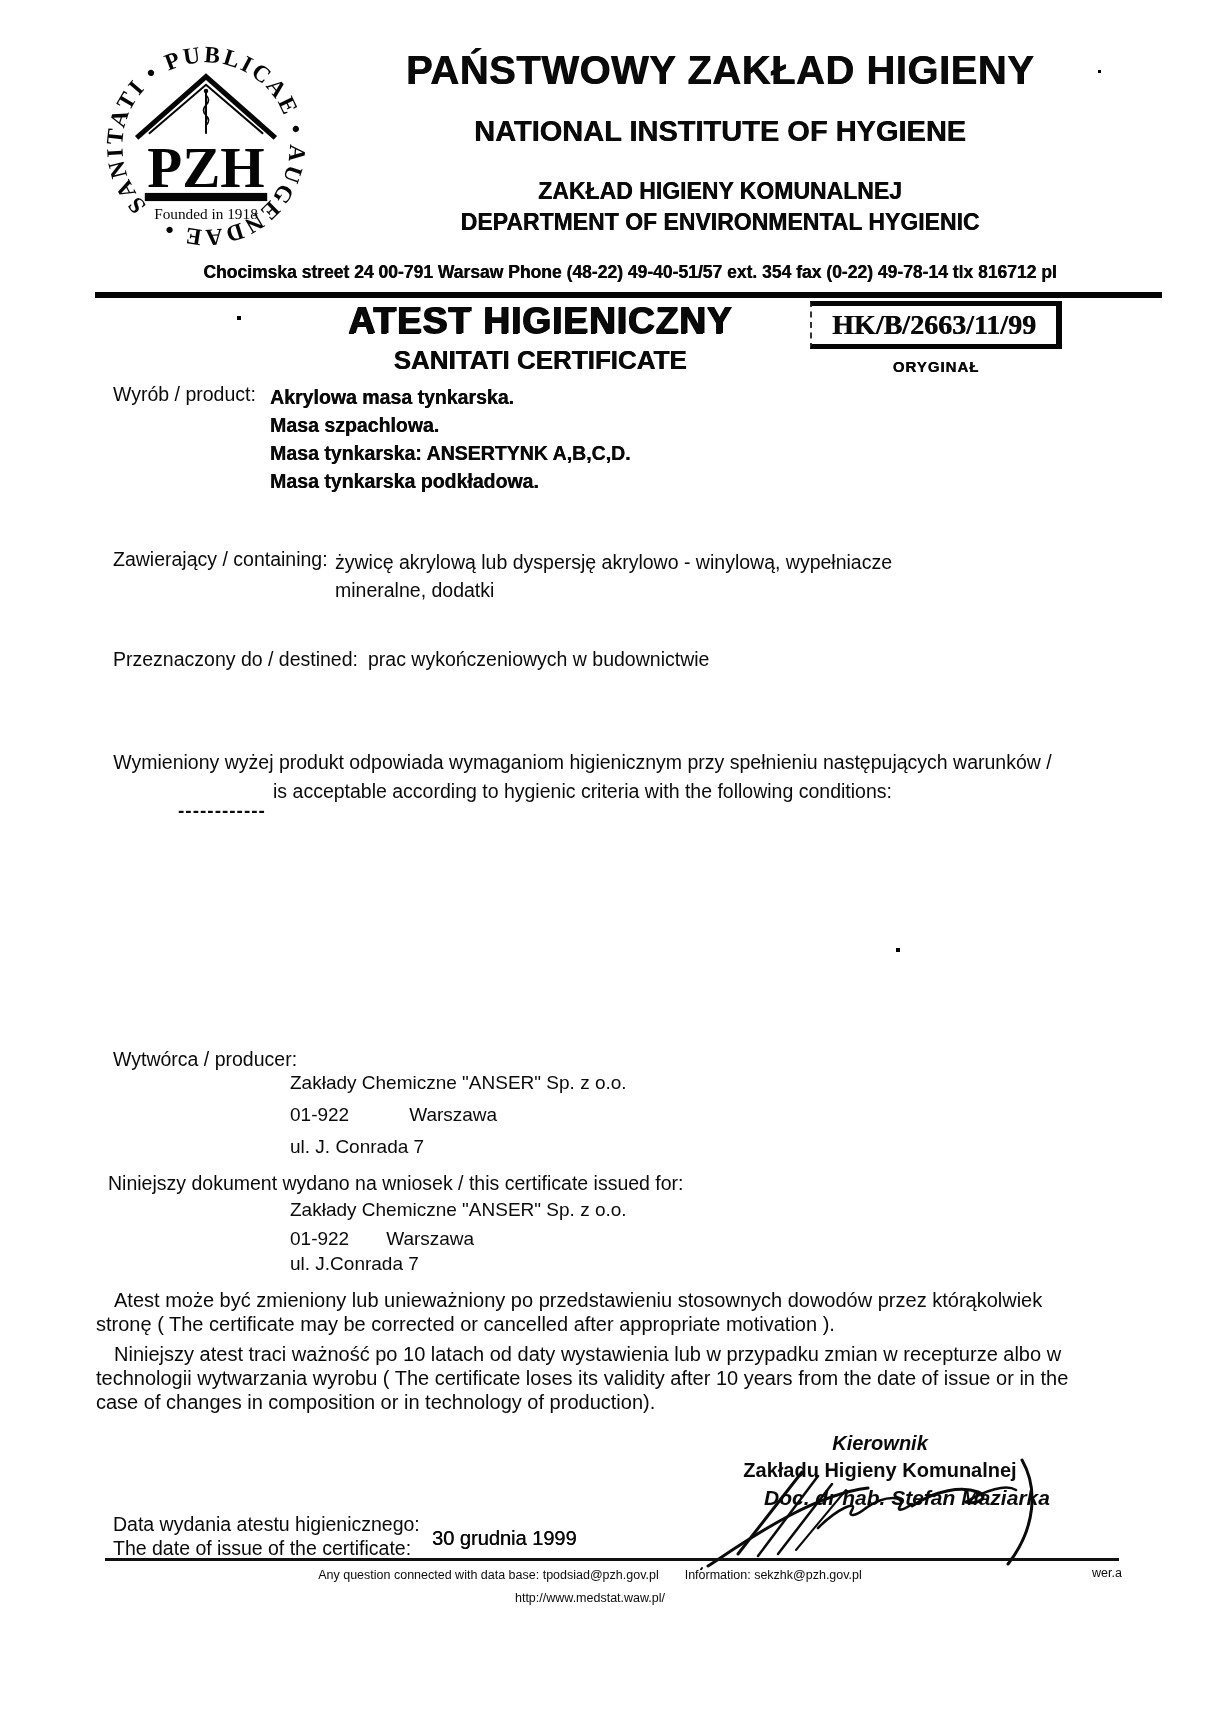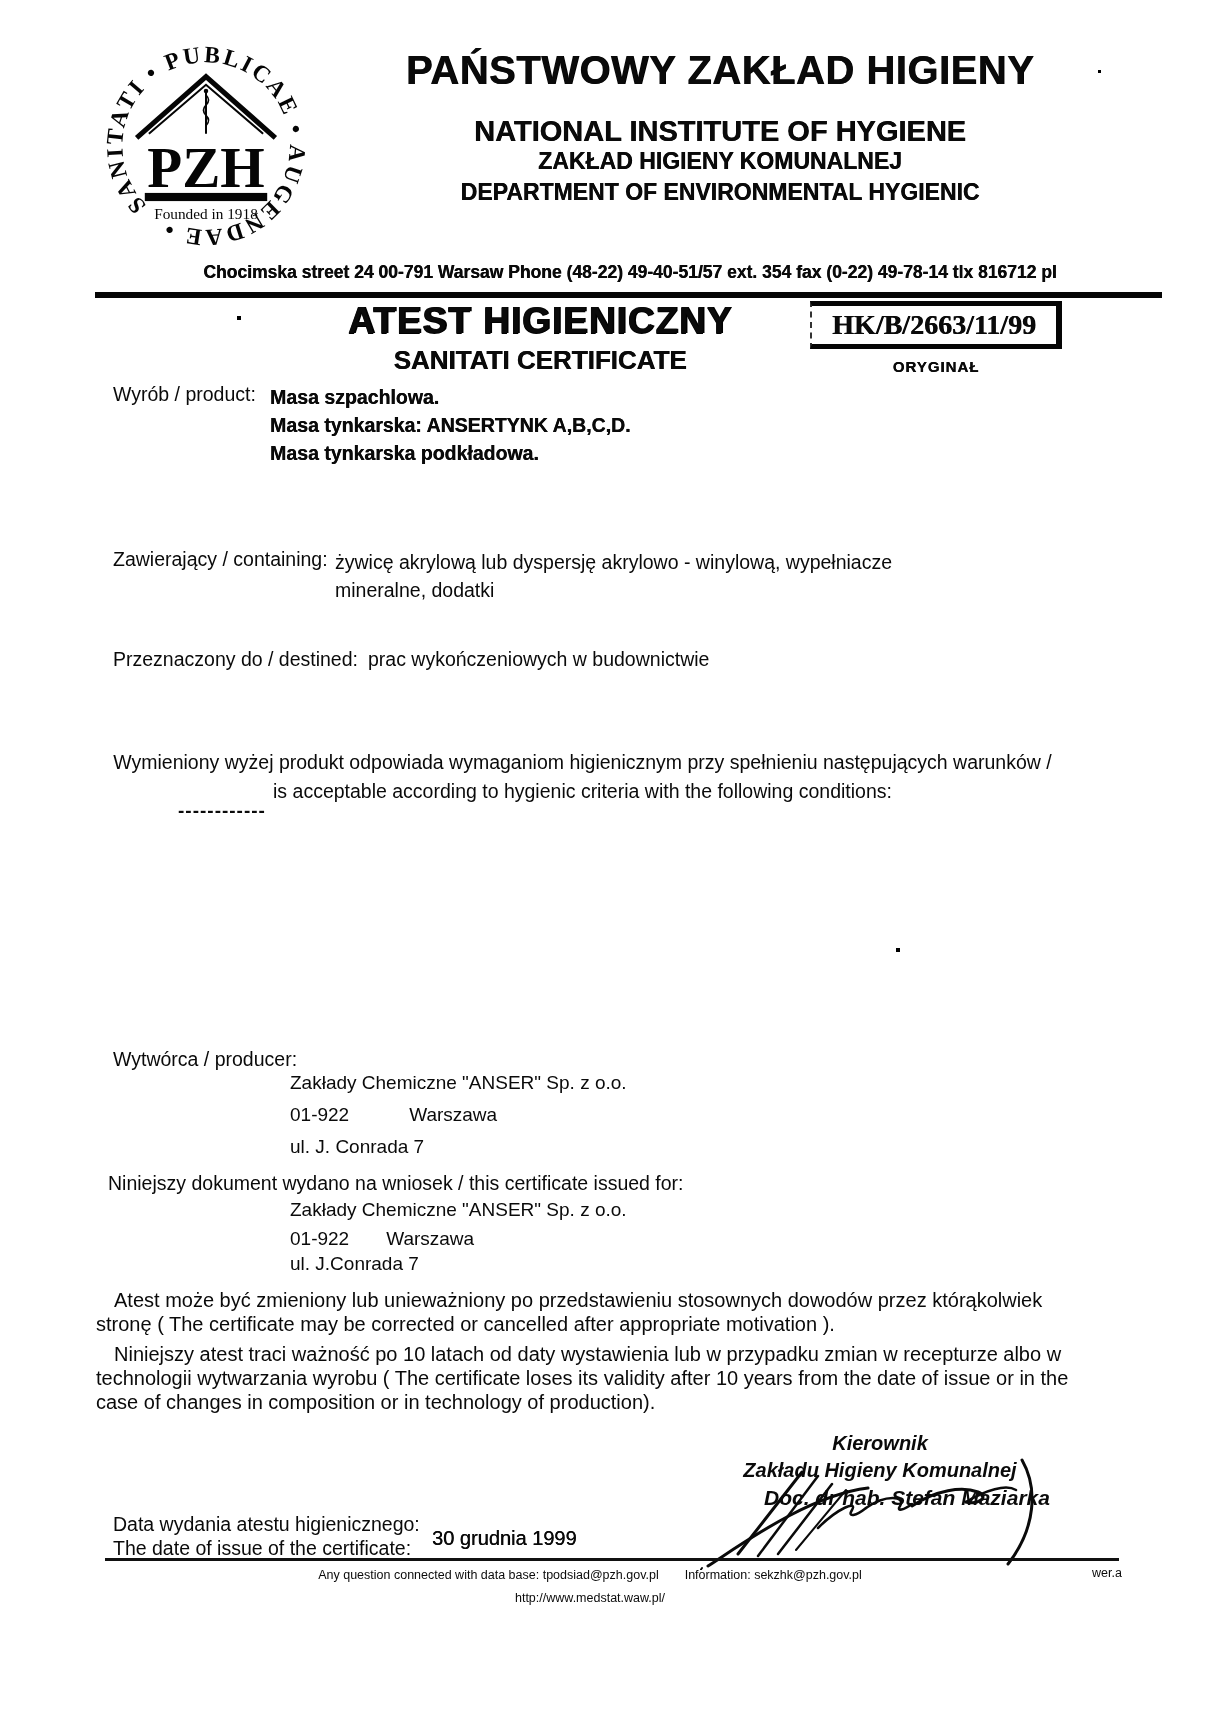--- a/index.html
+++ b/index.html
@@ -16,21 +16,21 @@
   .abs { position: absolute; }
 
   
   .logo-wrap { left: 100px; top: 44px; width: 212px; height: 204px; }
   .org-block { left: 320px; top: 48px; width: 800px; text-align: center; }
   .org-pl { font-size: 40px; font-weight: bold; letter-spacing: 0.5px;
             text-shadow: 0.7px 0 0 #000; white-space: nowrap; }
   .org-en { font-size: 29px; font-weight: bold; margin-top: 22px;
             text-shadow: 0.5px 0 0 #000; white-space: nowrap; }
   .dept-pl, .dept-en { font-size: 23px; font-weight: bold; text-shadow: 0.4px 0 0 #000; }
-  .dept-pl { }
+  .dept-pl { margin-top: 30px; }
   .dept-en { margin-top: 4px; }
   .addr-line { left: 95px; top: 262px; width: 1070px; text-align: center;
                font-size: 17.5px; font-weight: bold; white-space: nowrap;
                text-shadow: 0.4px 0 0 #000; }
   .rule-thick { left: 95px; top: 292px; width: 1067px; height: 6px; background: #050505; }
 
   
   .title-block { left: 200px; top: 300px; width: 680px; text-align: center; }
   .title-pl { font-size: 37px; font-weight: 900; letter-spacing: 1px;
               text-shadow: 1.6px 0 0 #000, 0 0.8px 0 #000; white-space: nowrap; }
@@ -80,21 +80,21 @@
   .issued-postal .gap2 { width: 37px; }
 
   
   .legal-p { font-size: 20px; line-height: 24px; }
   .legal-p1 { left: 96px; top: 1288px; width: 1000px; text-indent: 18px; }
   .legal-p2 { left: 96px; top: 1342px; width: 1010px; text-indent: 18px; }
 
   
   .sig-block { left: 700px; top: 1432px; width: 360px; text-align: center; }
   .sig-role { font-style: italic; font-weight: bold; font-size: 20px; }
-  .sig-dept { font-style: italic; font-weight: bold; font-size: 20px; margin-top: 4px; }
+  .sig-dept { font-weight: bold; font-size: 20px; margin-top: 4px; }
   .sig-svg { left: 700px; top: 1450px; width: 350px; height: 120px; }
   .sig-name { left: 738px; top: 1486px; font-style: italic; font-weight: bold;
               font-size: 21px; white-space: nowrap; margin-left: 26px; }
 
   
   .date-block { left: 113px; top: 1512px; font-size: 19.5px; line-height: 24px; }
   .date-value { left: 432px; top: 1527px; font-size: 20px; font-weight: 500;
                 text-shadow: 0.3px 0 0 #000; }
 
   
@@ -151,20 +151,21 @@
     <div class="title-en">SANITATI CERTIFICATE</div>
   </div>
   <div class="abs cert-box">
     <span class="cert-number">HK/B/2663/11/99</span>
   </div>
   <div class="abs original-label">ORYGINAŁ</div>
 
   <div class="abs product-row">
     <div class="field-label">Wyrób / product:</div>
     <div class="field-value bold-lines">
+      <div>Akrylowa masa tynkarska.</div>
       <div>Masa szpachlowa.</div>
       <div>Masa tynkarska: ANSERTYNK  A,B,C,D.</div>
       <div>Masa tynkarska podkładowa.</div>
     </div>
   </div>
 
   <div class="abs destined-row">
     <div class="field-label">Przeznaczony do / destined:</div>
     <div class="field-value">prac wykończeniowych w budownictwie</div>
   </div>

